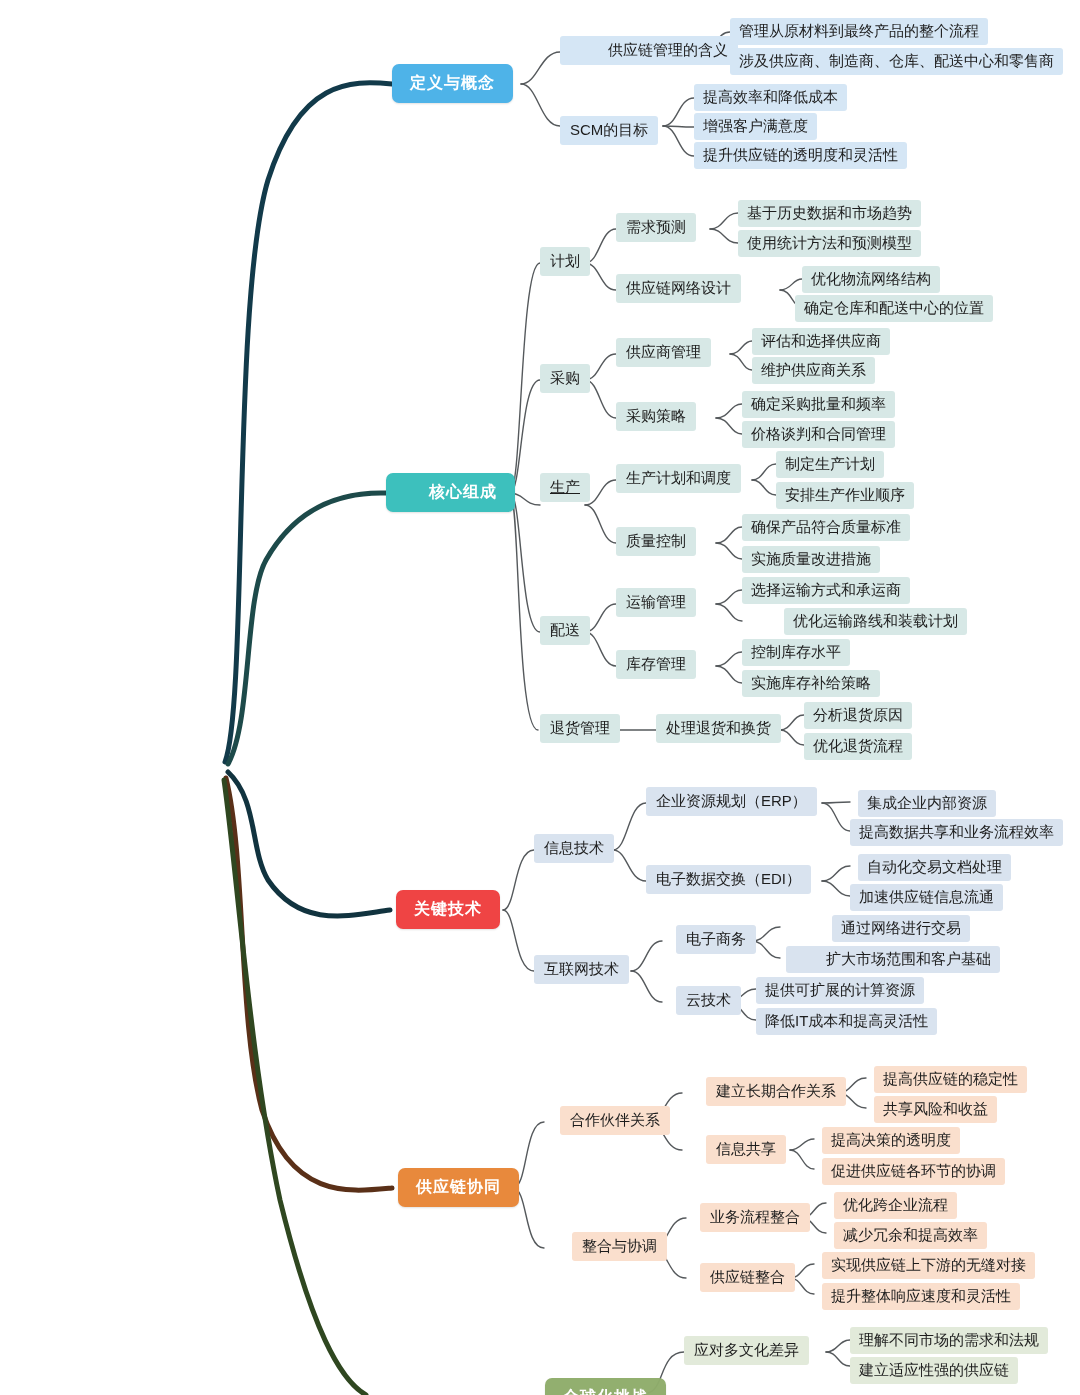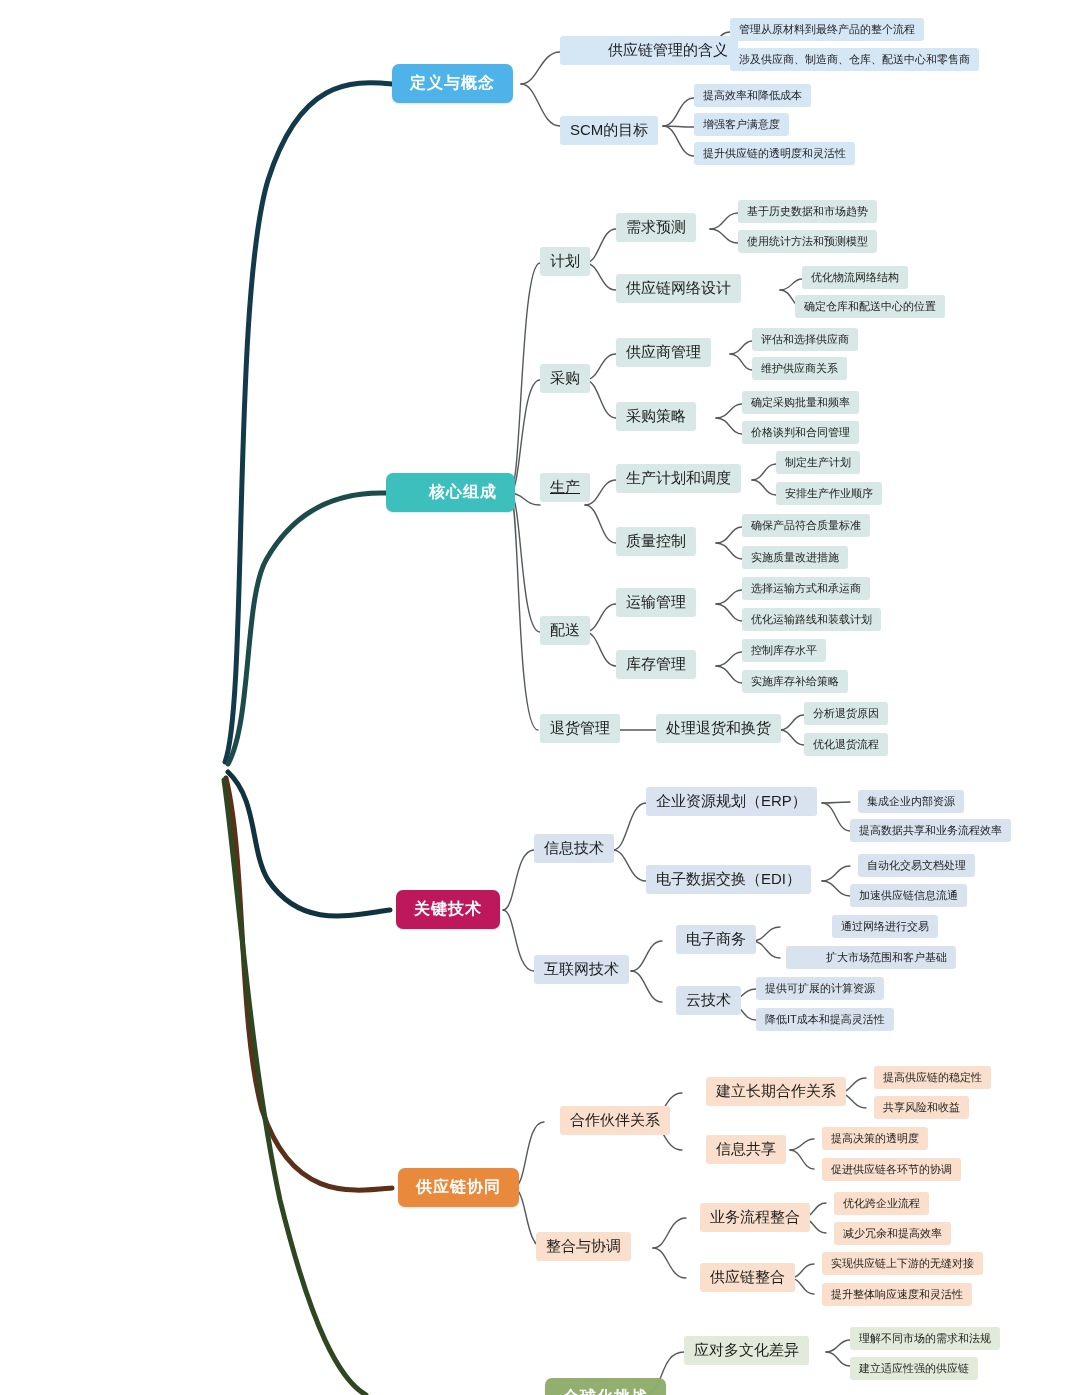--- a/index.html
+++ b/index.html
@@ -25,32 +25,32 @@
   }
   
   .b1{
     color:#ffffff;font-size:16px;font-weight:bold;
     padding:9px 18px;border-radius:7px;
     letter-spacing:1px;
     box-shadow:0 1px 2px rgba(0,0,0,.12);
   }
   .b1.blue{background:#4eb3e8;}
   .b1.teal{background:#3dc0bd;padding-left:43px;}
-  .b1.steel{background:#be185d;}
+  .b1.steel{background:#ef4444;}
   .b1.orange{background:#e8893c;}
   .b1.green{background:#8fad6b;}
 
   
   .b2{
     font-size:15px;color:#1d1d1d;
     padding:5px 10px;border-radius:3px;
   }
   
   .b3{
-    font-size:11px;color:#1d1d1d;
+    font-size:15px;color:#1d1d1d;
     padding:4px 9px;border-radius:3px;
   }
   
   .pal-blue  .b2,.pal-blue  .b3 {background:#d5e6f5;}
   .pal-teal  .b2,.pal-teal  .b3 {background:#d7e8e6;}
   .pal-steel .b2,.pal-steel .b3 {background:#d9e3ef;}
   .pal-orange .b2,.pal-orange .b3{background:#fadfcd;}
   .pal-green .b2,.pal-green .b3 {background:#e2eada;}
 </style>
 </head>
@@ -190,21 +190,21 @@
     <div class="node b2" style="left:616px;top:464px;">生产计划和调度</div>
     <div class="node b3" style="left:776px;top:451px;">制定生产计划</div>
     <div class="node b3" style="left:776px;top:482px;">安排生产作业顺序</div>
     <div class="node b2" style="left:616px;top:527px;">质量控制</div>
     <div class="node b3" style="left:742px;top:514px;">确保产品符合质量标准</div>
     <div class="node b3" style="left:742px;top:546px;">实施质量改进措施</div>
 
     <div class="node b2" style="left:540px;top:616px;">配送</div>
     <div class="node b2" style="left:616px;top:588px;">运输管理</div>
     <div class="node b3" style="left:742px;top:577px;">选择运输方式和承运商</div>
-    <div class="node b3" style="left:742px;top:608px;">优化运输路线和装载计划</div>
+    <div class="node b3" style="left:784px;top:608px;">优化运输路线和装载计划</div>
     <div class="node b2" style="left:616px;top:650px;">库存管理</div>
     <div class="node b3" style="left:742px;top:639px;">控制库存水平</div>
     <div class="node b3" style="left:742px;top:670px;">实施库存补给策略</div>
 
     <div class="node b2" style="left:540px;top:714px;">退货管理</div>
     <div class="node b2" style="left:656px;top:714px;">处理退货和换货</div>
     <div class="node b3" style="left:804px;top:702px;">分析退货原因</div>
     <div class="node b3" style="left:804px;top:733px;">优化退货流程</div>
   </div>
 
@@ -232,21 +232,21 @@
     <div class="node b1 orange" style="left:398px;top:1168px;">供应链协同</div>
 
     <div class="node b2" style="left:560px;top:1106px;">合作伙伴关系</div>
     <div class="node b2" style="left:706px;top:1077px;">建立长期合作关系</div>
     <div class="node b3" style="left:874px;top:1066px;">提高供应链的稳定性</div>
     <div class="node b3" style="left:874px;top:1096px;">共享风险和收益</div>
     <div class="node b2" style="left:706px;top:1135px;">信息共享</div>
     <div class="node b3" style="left:822px;top:1127px;">提高决策的透明度</div>
     <div class="node b3" style="left:822px;top:1158px;">促进供应链各环节的协调</div>
 
-    <div class="node b2" style="left:536px;top:1232px;">整合与协调</div>
+    <div class="node b2" style="left:572px;top:1232px;">整合与协调</div>
     <div class="node b2" style="left:700px;top:1203px;">业务流程整合</div>
     <div class="node b3" style="left:834px;top:1192px;">优化跨企业流程</div>
     <div class="node b3" style="left:834px;top:1222px;">减少冗余和提高效率</div>
     <div class="node b2" style="left:700px;top:1263px;">供应链整合</div>
     <div class="node b3" style="left:822px;top:1252px;">实现供应链上下游的无缝对接</div>
     <div class="node b3" style="left:822px;top:1283px;">提升整体响应速度和灵活性</div>
   </div>
 
   <div class="pal-green">
     <div class="node b1 green" style="left:545px;top:1378px;opacity:.97;">全球化挑战</div>

